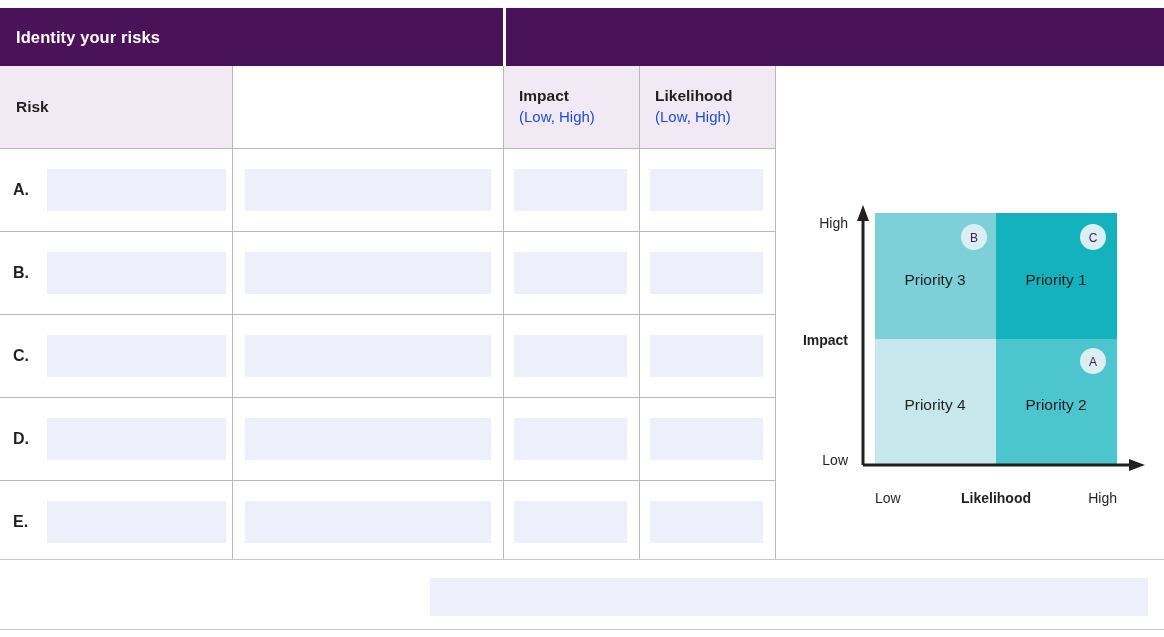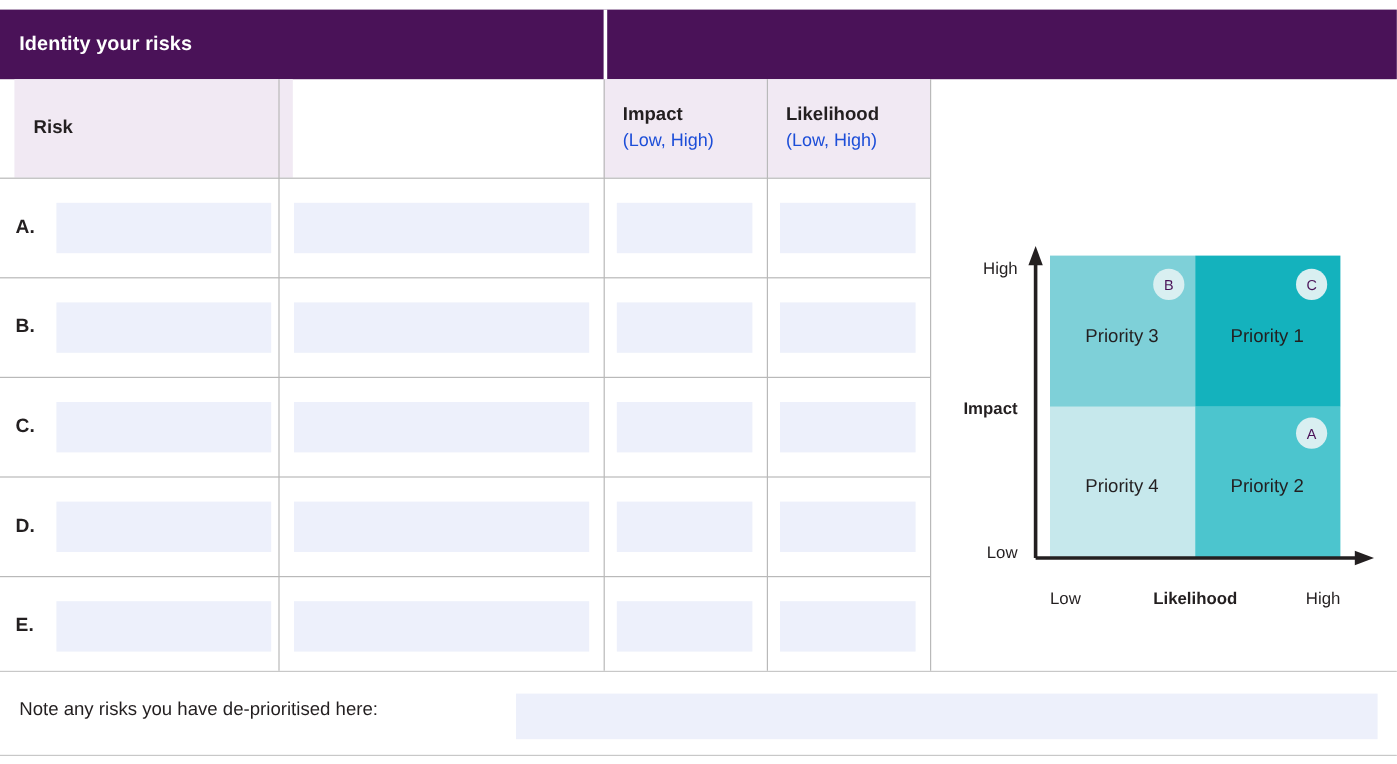--- a/index.html
+++ b/index.html
@@ -62,21 +62,21 @@
     height: 493px;
   }
 
   .colhead {
     position: absolute;
     top: 0;
     height: 82px;
     background: #f1e9f3;
     box-sizing: border-box;
   }
-  .colhead.c1 { left: 12px;   width: 232px; }
+  .colhead.c1 { left: 0px;   width: 232px; }
   .colhead.c2 { left: 232px; width: 271px; }
   .colhead.c3 { left: 503px; width: 136px; }
   .colhead.c4 { left: 639px; width: 136px; }
 
   .colhead-inner {
     position: absolute;
     left: 16px;
     right: 8px;
     top: 50%;
     transform: translateY(-50%);
@@ -330,17 +330,16 @@
       <text class="ax-label bold" x="73" y="279" text-anchor="end">Impact</text>
       <text class="ax-label" x="73" y="399" text-anchor="end">Low</text>
 
       <text class="ax-label" x="100" y="437" text-anchor="start">Low</text>
       <text class="ax-label bold" x="221" y="437" text-anchor="middle">Likelihood</text>
       <text class="ax-label" x="342" y="437" text-anchor="end">High</text>
     </svg>
   </div>
 
   <div class="note-sep"></div>
-  <div class="note-label">Note any risks you have de-prioritised here:</div>
   <div class="note-field"></div>
   <div class="note-bottom"></div>
 
 </div>
 
 </body></html>

